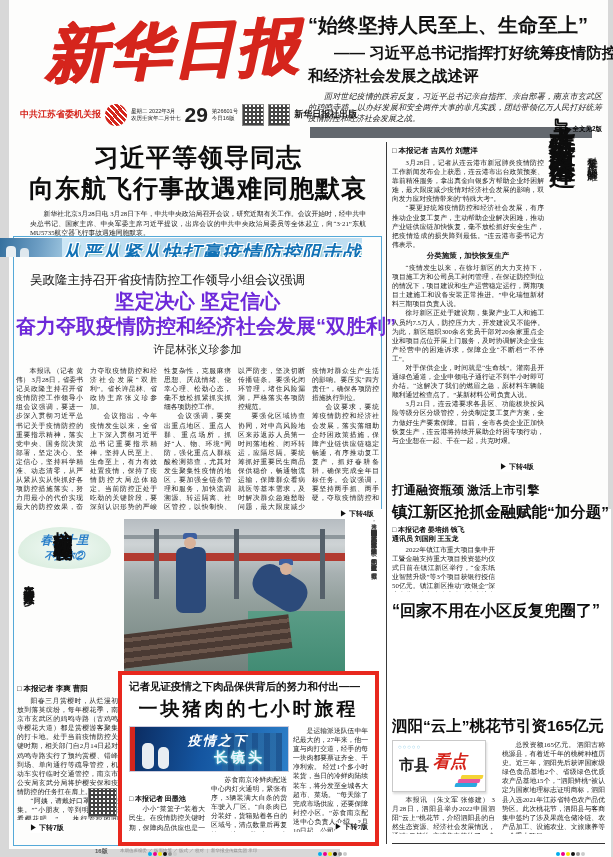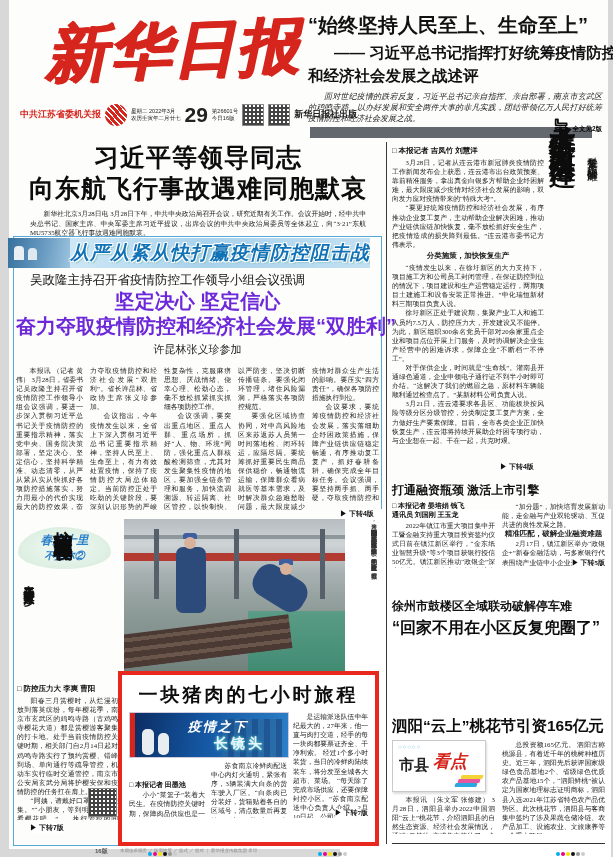--- a/index.html
+++ b/index.html
@@ -43,21 +43,21 @@
   #tr-jump{display:block;text-align:right;font-size:6.5px;font-weight:bold;margin-top:0px;}
 
   
   #mourn{left:16px;top:142px;width:364px;text-align:center;}
   .mourn-h{font-size:25px;font-weight:bold;color:#0d0d0d;line-height:1.22;letter-spacing:1px;white-space:nowrap;}
   #mourn-body{width:336px;margin:6px auto 0;font-size:6.8px;line-height:1.4;text-align:justify;
     color:#222;font-family:"Liberation Serif",serif;text-indent:2em;}
 
   
   #frame{left:13px;top:236px;width:367px;height:608px;border:1px solid #55a9d8;}
-  #banner{left:8px;top:238px;width:362px;height:30px;overflow:hidden;
+  #banner{left:0;top:238px;width:362px;height:19px;overflow:hidden;
     background:linear-gradient(90deg,#7fb4d9 0 62px,#cde7f6 62px,#a9d2ec 55%,#c2e0f2);}
   #banner-img{position:absolute;left:0;top:0;width:62px;height:30px;
     background:linear-gradient(100deg,#35709e,#6d9ec4 60%,#9cc4de);}
   #banner-img:before{content:"";position:absolute;left:6px;top:8px;width:10px;height:14px;background:#e9eff3;border-radius:4px 4px 0 0;}
   #banner-img:after{content:"";position:absolute;left:20px;top:10px;width:9px;height:12px;background:#dfe8ee;border-radius:4px 4px 0 0;}
   #banner-text{position:absolute;left:62px;top:2px;width:300px;text-align:center;
     font-size:19px;font-weight:bold;font-style:italic;color:#1272b6;letter-spacing:1px;white-space:nowrap;
     text-shadow:-1px -1px 0 #fff,1px -1px 0 #fff,-1px 1px 0 #fff,1px 1px 0 #fff,2px 2px 1px #9cc;}
 
   
@@ -229,21 +229,21 @@
   </div>
   <span class="abs jump" id="wu-jump" style="left:340px;top:509px;">▶ 下转4版</span>
 
   <div class="abs" id="badge">
     <div class="badge1">春风十里</div>
     <div class="badge2">不如你②</div>
     <span class="flower">❀</span>
   </div>
   <div class="abs vert" id="sak-sub">在岗十二小时行走数万步</div>
   <div class="abs vert" id="sak-h">樱花道上的忠诚守护</div>
-  <div class="abs byline" id="sak-by">□ 防控压力大 李爽 曹阳</div>
+  <div class="abs byline" id="sak-by">□ 本报记者 李爽 曹阳</div>
   <div class="abs bt" id="sak-body">
     <p>阳春三月赏樱时，从烂漫初放到落英缤纷，每年樱花季，南京市玄武区的鸡鸣寺路（古鸡鸣寺樱花大道）都是赏樱游客聚集的打卡地。处于当前疫情防控关键时期，相关部门自2月14日起对鸡鸣寺路实行了预约赏樱、错峰到场、单向通行等疏导管控，机动车实行临时交通管控，南京市公安局玄武分局将护樱安保和疫情防控的任务扛在肩上。</p>
     <p>“阿姨，请戴好口罩，不要聚集。”“小朋友，等到明年再过来看樱花吧。”……执行管控的间隙，记者见到了南京市公安局玄武分局民警，关于年复一年的守樱故事，他们有说不完的话。</p>
   </div>
   <div class="abs qr" id="sak-qr"></div>
   <span class="abs jump" id="sak-jump">▶ 下转7版</span>
 
   <div class="abs" id="photo">
     <div class="ph-beam2"></div>
     <div class="ph-beam"></div>
@@ -256,20 +256,21 @@
     <div class="worker w1"></div>
     <div class="cap c1"></div>
     <div class="head h1"></div>
     <div class="worker w2"></div>
     <div class="cap c2"></div>
     <div class="head h2"></div>
   </div>
   <div class="abs vert" id="photo-cap">连日来，江苏轨道交通装备企业在严格落实疫情防控措施的同时开足马力赶制订单，工人加紧生产高铁道岔产品，全力保障重点工程建设需求，确保防疫生产“两不误”。图为生产车间里，工人正在进行道岔组装作业。 本报记者 摄</div>
 
   <div class="abs" id="pork">
+    <div id="pork-kicker">记者见证疫情之下肉品保供背后的努力和付出——</div>
     <div id="pork-h">一块猪肉的七小时旅程</div>
     <div id="pork-grid">
       <div id="pork-left">
         <div id="promo">
           <div id="promo-tag"></div>
           <div class="suit s1"></div>
           <div class="suit s2"></div>
           <div id="promo1">疫情之下</div>
           <div id="promo2">长镜头</div>
         </div>
@@ -302,37 +303,31 @@
     <p>徐圩新区正处于建设期，集聚产业工人和施工人员约7.5万人，防控压力大，开发建设又不能停。为此，新区组织300余名党员干部对20余家重点企业和项目点位开展上门服务，及时协调解决企业生产经营中的困难诉求，保障企业“不断档”“不停工”。</p>
     <p>对于保供企业，时间就是“生命线”。灌南县开通绿色通道，企业申领电子通行证不到半小时即可办结。“这解决了我们的燃眉之急，原材料车辆能顺利通过检查点了。”某新材料公司负责人说。</p>
     <p>3月21日，连云港要求各县区、功能板块按风险等级分区分级管控，分类制定复工复产方案，全力做好生产要素保障。目前，全市各类企业正加快恢复生产，连云港将持续开展助企纾困专项行动，与企业想在一起、干在一起，共克时艰。</p>
   </div>
   <span class="abs jump" id="lyg-jump">▶ 下转4版</span>
   <div class="abs vert" id="lyg-h">连云港双向发力应对『特殊大考』</div>
   <div class="abs vert" id="lyg-kicker">科学复工复产 暖心纾困解难</div>
 
   <div class="abs" id="zj">
     <div class="rc-kicker">打通融资瓶颈 激活上市引擎</div>
+    <div class="rc-h">镇江新区抢抓金融赋能“加分题”</div>
     <div class="two-col">
       <div class="col bt">
         <div class="byline" style="font-size:7px;">□ 本报记者 晏培娟 钱飞</div>
         <div class="byline" style="font-size:7px;text-align:left;">通讯员 刘国刚 王玉龙</div>
         <p>2022年镇江市重大项目集中开工暨金融支持重大项目投资签约仪式日前在镇江新区举行，“金东纸业智慧升级”等3个项目获银行授信50亿元。镇江新区推动“政银企”深度合作，去年在全市金融生态综合评估中位居第一，抢抓金融赋能</p>
       </div>
-      <div class="col bt">
-        <p>“加分题”，加快培育发展新动能，走金融与产业双轮驱动、互促共进的良性发展之路。</p>
-        <p class="subhead-c" style="font-size:7.5px;">精准匹配，破解企业融资难题</p>
-        <p>2月17日，镇江新区举办“政银企+”新春金融活动，与多家银行代表围绕产业链中小企业达成深度合作；2月28日，在新区经济发展局牵头下，</p>
-        <span class="jump" id="zj-jump">▶ 下转5版</span>
-      </div>
     </div>
   </div>
 
   <div class="abs" id="xz">
-    <div class="rc-kicker">徐州市鼓楼区全域联动破解停车难</div>
     <div class="rc-h">“回家不用在小区反复兜圈了”</div>
     <div class="two-col">
     </div>
   </div>
 
   <div class="abs" id="sy">
     <div class="rc-h">泗阳“云上”桃花节引资165亿元</div>
     <div class="two-col">
       <div class="col bt">
         <div id="sylogo">

